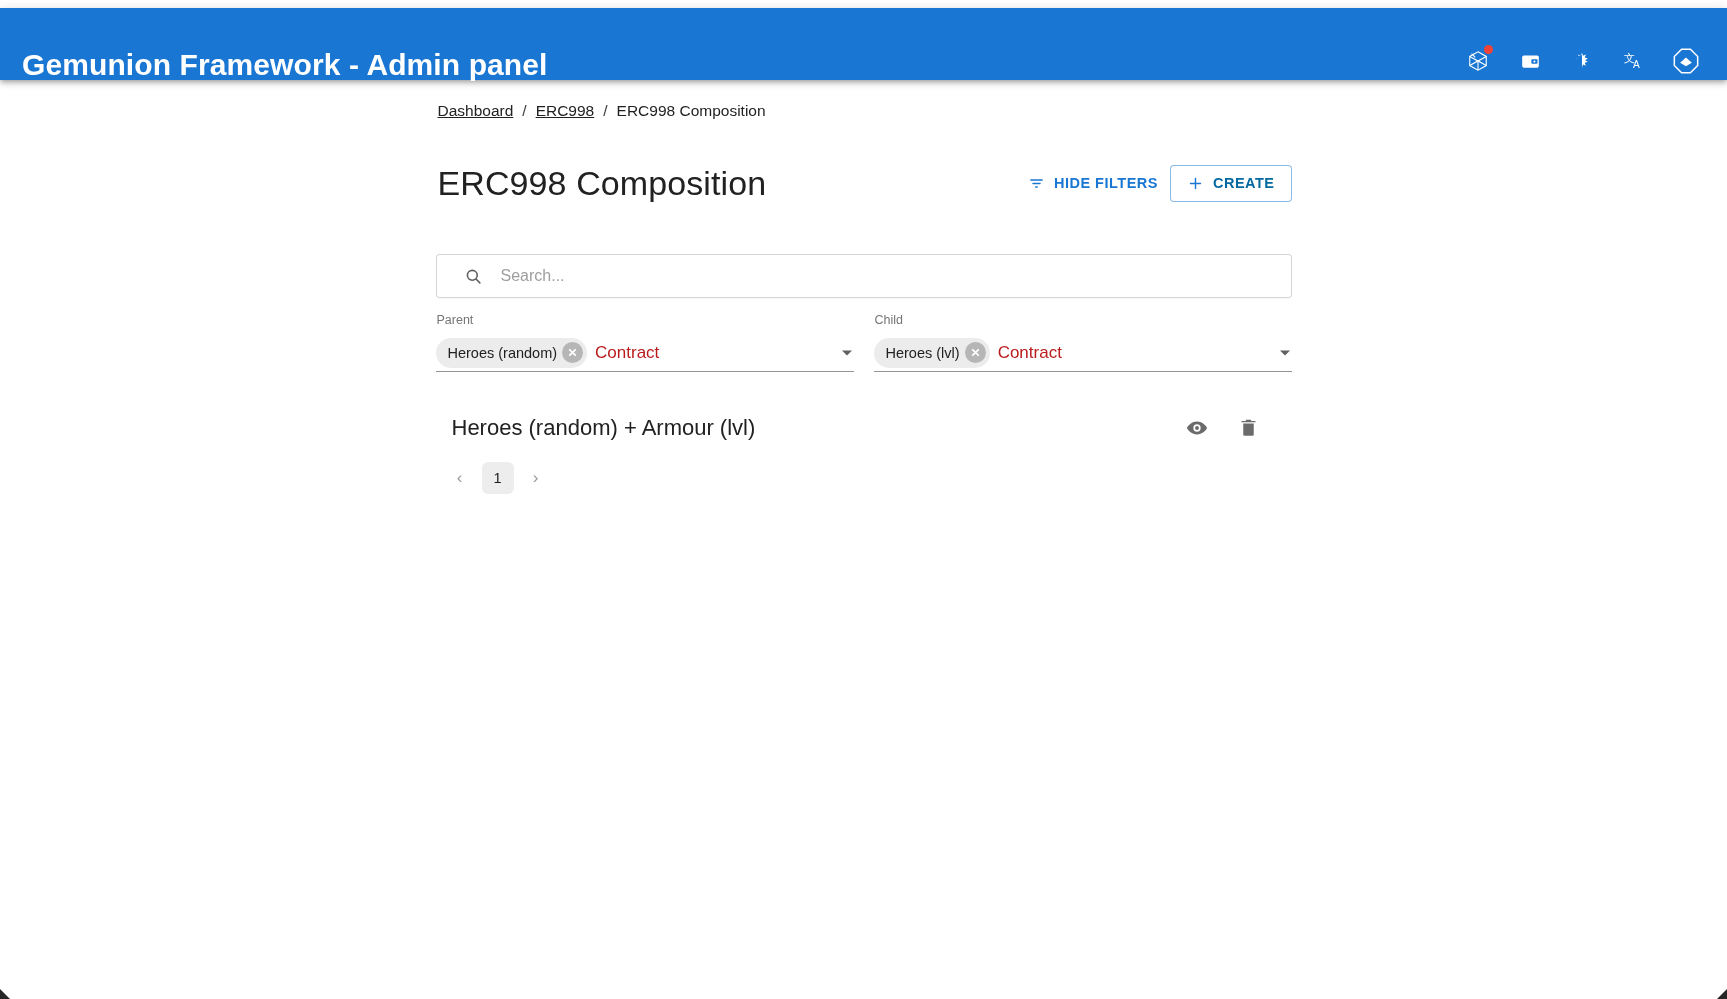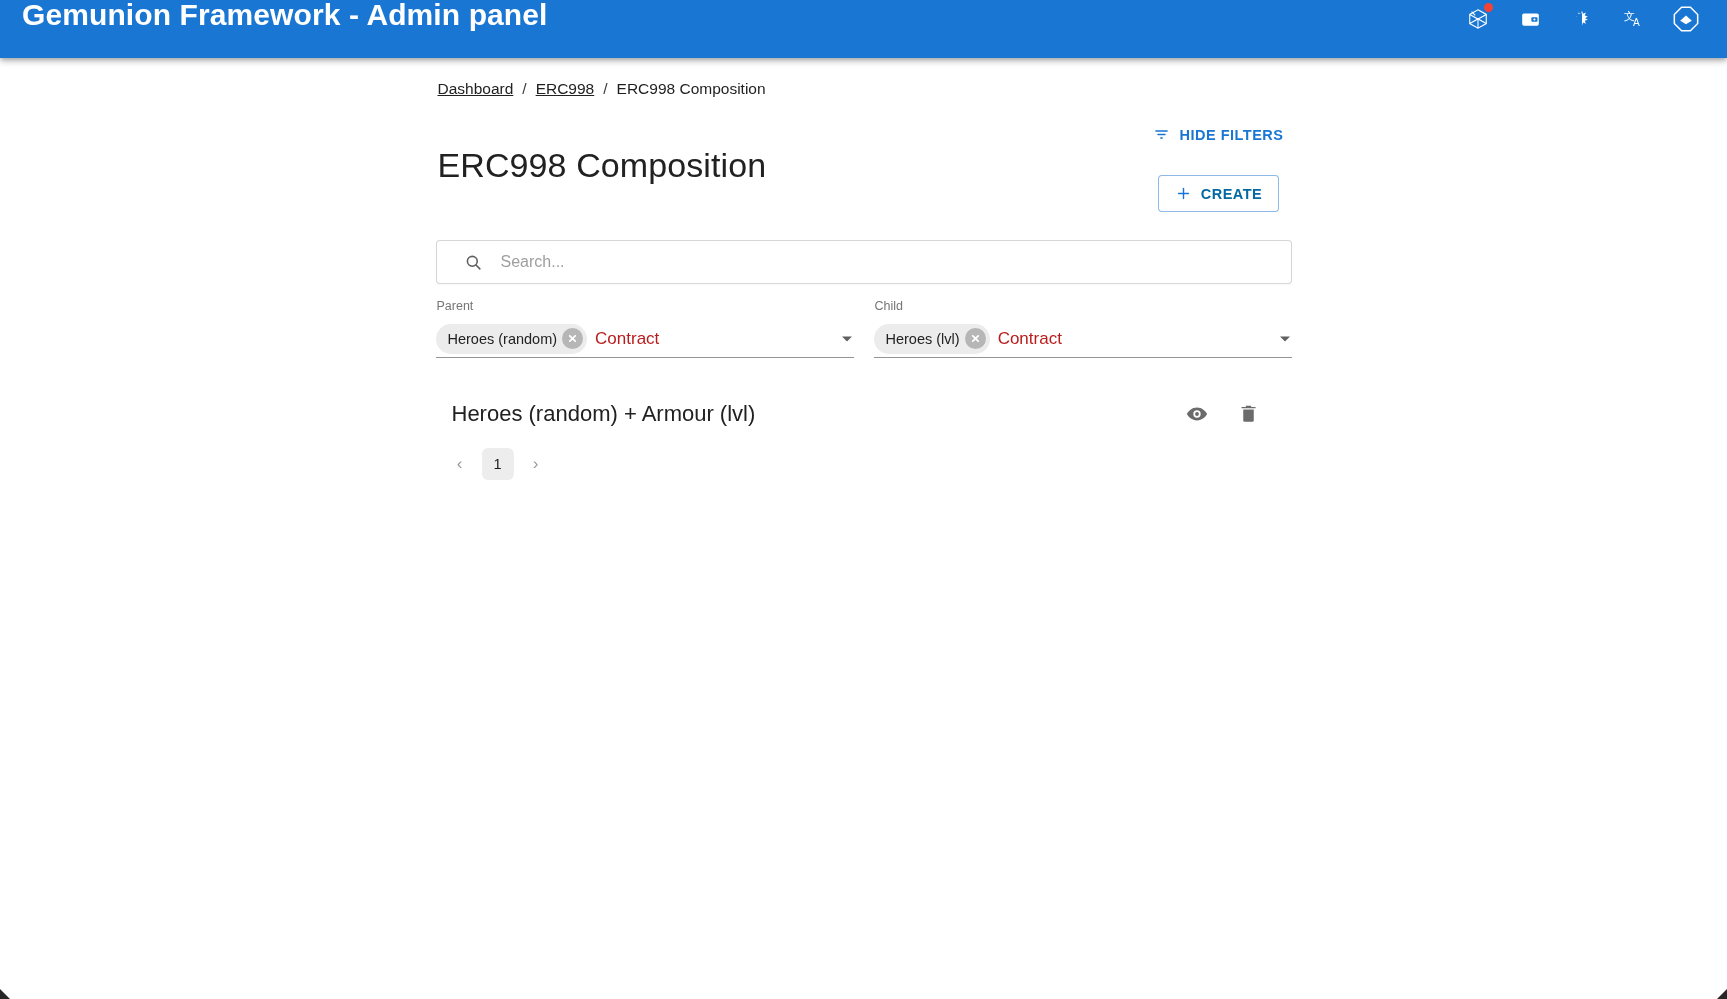--- a/index.html
+++ b/index.html
@@ -8,27 +8,28 @@
     width: 1727px; height: 999px;
     overflow: hidden;
     background: #ffffff;
     font-family: "Liberation Sans", sans-serif;
     -webkit-font-smoothing: antialiased;
   }
 
   
   .appbar {
     position: relative;
-    height: 58px;
+    height: 72px;
     background: #1976d2;
     display: flex;
-    align-items: flex-start;
+    align-items: flex-end;
     padding: 0 22px 0 22px;
     box-shadow: 0 2px 4px -1px rgba(0,0,0,.2), 0 4px 5px 0 rgba(0,0,0,.14), 0 1px 10px 0 rgba(0,0,0,.12);
     z-index: 5;
+    margin-top: 8px;
   }
   .appbar-title {
     color: #fff;
     font-size: 30px;
     font-weight: 700;
     letter-spacing: .1px;
     line-height: 1;
     white-space: nowrap;
   }
   .appbar-spacer { flex: 1 1 auto; }
@@ -98,22 +99,21 @@
     font-size: 34px;
     font-weight: 400;
     color: #212121;
     line-height: 1.2;
     letter-spacing: .1px;
   }
   .title-actions {
     margin-left: auto;
     display: flex;
     align-items: center;
-    gap: 24px;
-    flex-direction: column;
+    gap: 4px;
   }
   .text-btn {
     display: inline-flex;
     align-items: center;
     gap: 9px;
     color: #1976d2;
     font-size: 14.5px;
     font-weight: 600;
     letter-spacing: .5px;
     padding: 8px 8px;

